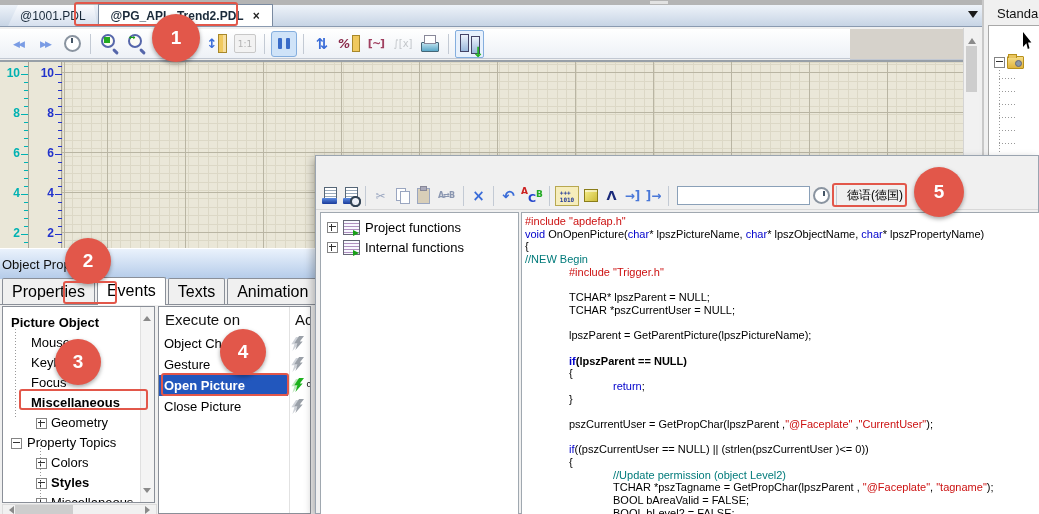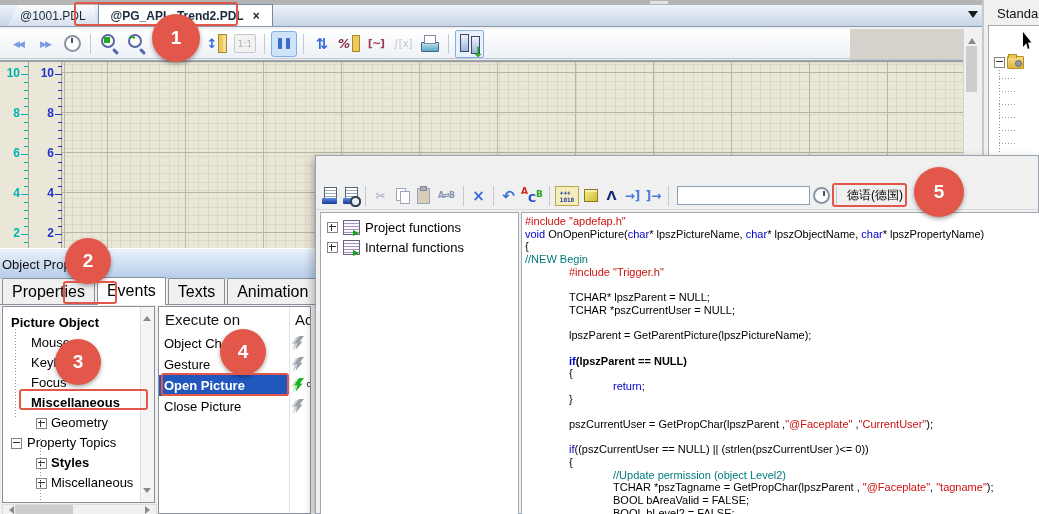--- a/index.html
+++ b/index.html
@@ -332,20 +332,24 @@
           <div class="trow">
             <span class="exp plus" style="left: 33px;"></span>
             <span class="lbl" style="left: 48px;">Geometry</span>
           </div>
           <div class="trow">
             <span class="exp " style="left: 8px;"></span>
             <span class="lbl" style="left: 24px;">Property Topics</span>
           </div>
           <div class="trow">
             <span class="exp plus" style="left: 33px;"></span>
+            <span class="lbl" style="left: 48px;">Colors</span>
+          </div>
+          <div class="trow">
+            <span class="exp plus" style="left: 33px;"></span>
             <span class="lbl" style="left: 48px; font-weight: bold;">Styles</span>
           </div>
           <div class="trow">
             <span class="exp plus" style="left: 33px;"></span>
             <span class="lbl" style="left: 48px;">Miscellaneous</span>
           </div>
         </div>
       <div id="optreescroll">
         <div class="tri-up"></div>
         <div class="tri-dn"></div>

